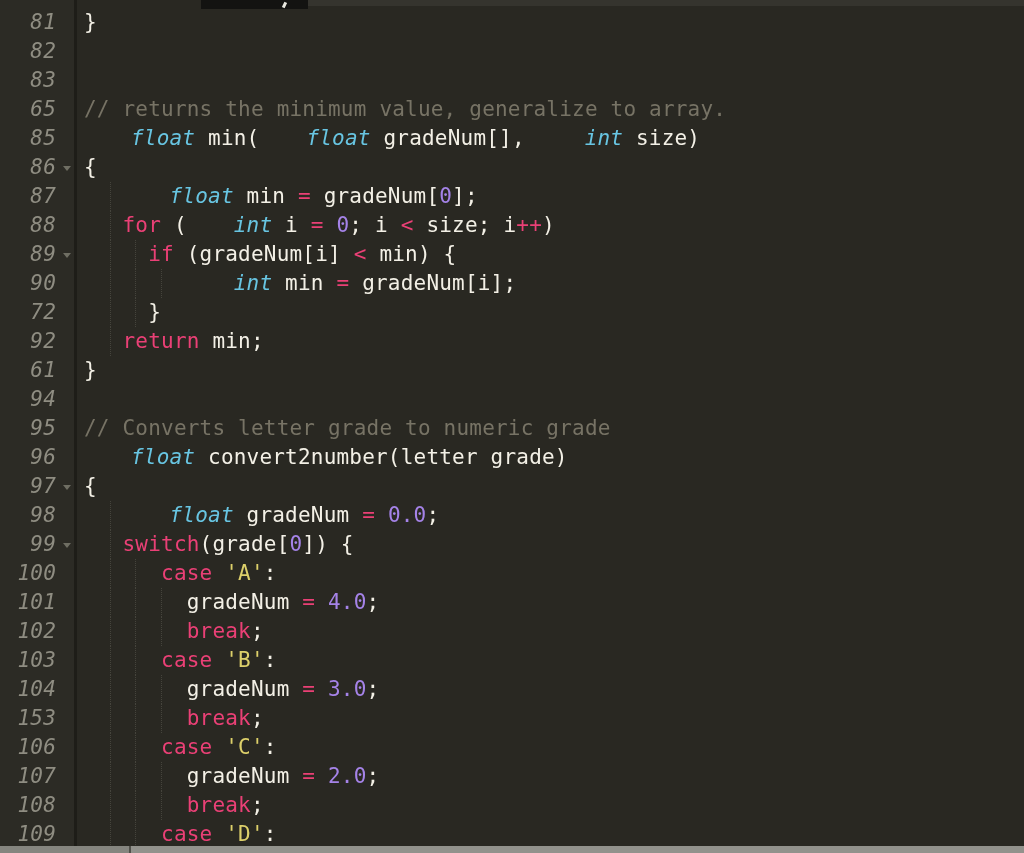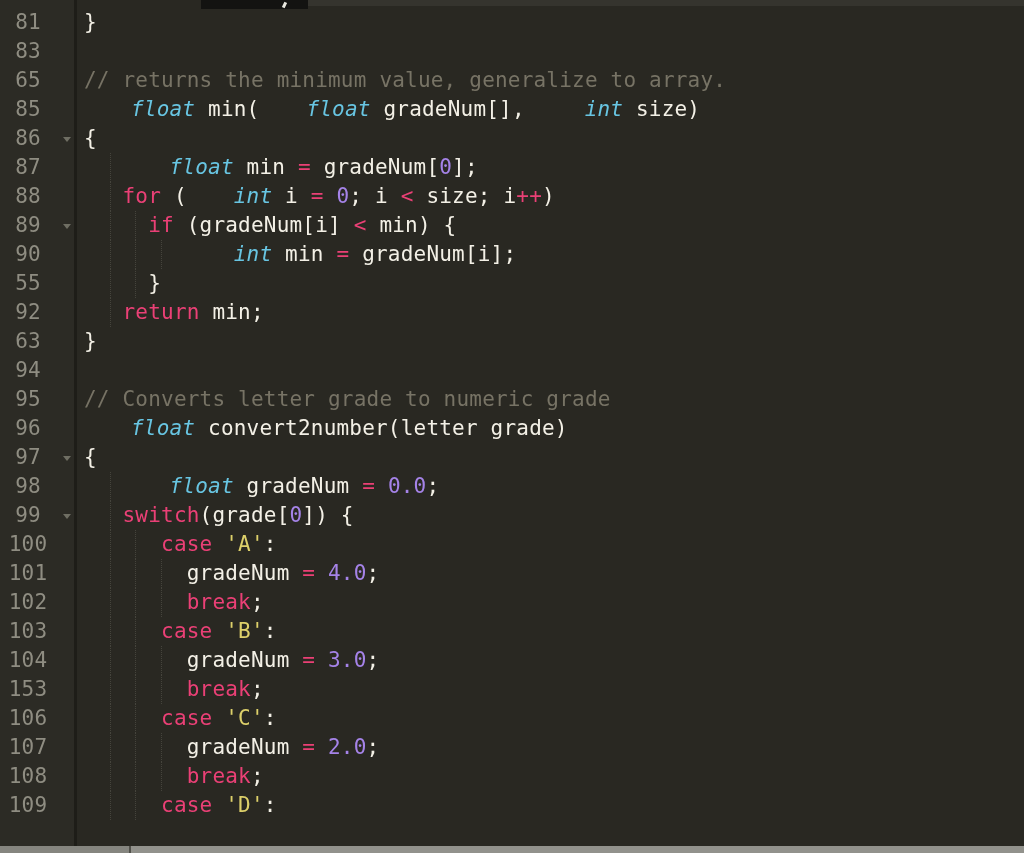--- a/index.html
+++ b/index.html
@@ -10,21 +10,21 @@
     background:var(--bg);
     font-family:"DejaVu Sans Mono", monospace;
     font-size:21px;
     letter-spacing:0.2px;
     cursor:text;
   }
   .gutter-band{position:absolute;left:0;top:0;width:74px;height:100%;background:var(--gutter_bg);}
   .divider{position:absolute;left:74px;top:0;width:3px;height:100%;background:var(--divider);}
   .lines{position:absolute;left:0;top:8px;width:100%;}
   .row{display:flex;height:29px;line-height:29px;white-space:pre;}
-  .gutter-num{flex:0 0 56px;width:56px;text-align:center;color:var(--line_num);}
+  .gutter-num{flex:0 0 56px;width:56px;text-align:right;color:var(--line_num);font-style:italic;}
   .foldzone{flex:0 0 28px;position:relative;}
   .fold-tri{
     position:absolute;left:7px;top:13px;width:0;height:0;
     border-left:4px solid transparent;border-right:4px solid transparent;
     border-top:5px solid var(--fold);
   }
   .code{flex:1;position:relative;color:var(--fg);}
   .guide{position:absolute;top:0;height:29px;width:0;border-left:1px dotted var(--guide);}
   .tokens{position:relative;}
   .tok-plain{color:var(--fg);}
@@ -42,31 +42,32 @@
 </style>
 </head>
 <body>
 
 <div class="editor">
   <div class="gutter-band"></div>
   <div class="divider"></div>
 
   <div class="lines">
       <div class="row"><div class="gutter-num">81</div><div class="foldzone"></div><div class="code"><span class="tokens"><span class="tok-plain">}</span></span></div></div>
+      <div class="row"><div class="gutter-num">82</div><div class="foldzone"></div><div class="code"><span class="tokens"></span></div></div>
       <div class="row"><div class="gutter-num">83</div><div class="foldzone"></div><div class="code"><span class="tokens"></span></div></div>
       <div class="row"><div class="gutter-num">65</div><div class="foldzone"></div><div class="code"><span class="tokens"><span class="tok-comment">// returns the minimum value, generalize to array.</span></span></div></div>
       <div class="row"><div class="gutter-num">85</div><div class="foldzone"></div><div class="code"><span class="tokens"><span class="tok-type">float</span><span class="tok-plain"> min(</span><span class="tok-type">float</span><span class="tok-plain"> gradeNum[], </span><span class="tok-type">int</span><span class="tok-plain"> size)</span></span></div></div>
       <div class="row"><div class="gutter-num">86</div><div class="foldzone"><span class="fold-tri"></span></div><div class="code"><span class="tokens"><span class="tok-plain">{</span></span></div></div>
       <div class="row"><div class="gutter-num">87</div><div class="foldzone"></div><div class="code"><span class="guide" style="left: 25.68px;"></span><span class="tokens"><span class="tok-plain">   </span><span class="tok-type">float</span><span class="tok-plain"> min </span><span class="tok-kw">=</span><span class="tok-plain"> gradeNum[</span><span class="tok-num">0</span><span class="tok-plain">];</span></span></div></div>
       <div class="row"><div class="gutter-num">88</div><div class="foldzone"></div><div class="code"><span class="guide" style="left: 25.68px;"></span><span class="tokens"><span class="tok-plain">   </span><span class="tok-kw">for</span><span class="tok-plain"> (</span><span class="tok-type">int</span><span class="tok-plain"> i </span><span class="tok-kw">=</span><span class="tok-plain"> </span><span class="tok-num">0</span><span class="tok-plain">; i </span><span class="tok-kw">&lt;</span><span class="tok-plain"> size; i</span><span class="tok-kw">++</span><span class="tok-plain">)</span></span></div></div>
       <div class="row"><div class="gutter-num">89</div><div class="foldzone"><span class="fold-tri"></span></div><div class="code"><span class="guide" style="left: 25.68px;"></span><span class="guide" style="left: 51.36px;"></span><span class="tokens"><span class="tok-plain">     </span><span class="tok-kw">if</span><span class="tok-plain"> (gradeNum[i] </span><span class="tok-kw">&lt;</span><span class="tok-plain"> min) {</span></span></div></div>
       <div class="row"><div class="gutter-num">90</div><div class="foldzone"></div><div class="code"><span class="guide" style="left: 25.68px;"></span><span class="guide" style="left: 51.36px;"></span><span class="guide" style="left: 77.04px;"></span><span class="tokens"><span class="tok-plain">        </span><span class="tok-type">int</span><span class="tok-plain"> min </span><span class="tok-kw">=</span><span class="tok-plain"> gradeNum[i];</span></span></div></div>
-      <div class="row"><div class="gutter-num">55</div><div class="foldzone"></div><div class="code"><span class="guide" style="left: 25.68px;"></span><span class="guide" style="left: 51.36px;"></span><span class="tokens"><span class="tok-plain">     }</span></span></div></div>
+      <div class="row"><div class="gutter-num">72</div><div class="foldzone"></div><div class="code"><span class="guide" style="left: 25.68px;"></span><span class="guide" style="left: 51.36px;"></span><span class="tokens"><span class="tok-plain">     }</span></span></div></div>
       <div class="row"><div class="gutter-num">92</div><div class="foldzone"></div><div class="code"><span class="guide" style="left: 25.68px;"></span><span class="tokens"><span class="tok-plain">   </span><span class="tok-kw">return</span><span class="tok-plain"> min;</span></span></div></div>
-      <div class="row"><div class="gutter-num">63</div><div class="foldzone"></div><div class="code"><span class="tokens"><span class="tok-plain">}</span></span></div></div>
+      <div class="row"><div class="gutter-num">61</div><div class="foldzone"></div><div class="code"><span class="tokens"><span class="tok-plain">}</span></span></div></div>
       <div class="row"><div class="gutter-num">94</div><div class="foldzone"></div><div class="code"><span class="tokens"></span></div></div>
       <div class="row"><div class="gutter-num">95</div><div class="foldzone"></div><div class="code"><span class="tokens"><span class="tok-comment">// Converts letter grade to numeric grade</span></span></div></div>
       <div class="row"><div class="gutter-num">96</div><div class="foldzone"></div><div class="code"><span class="tokens"><span class="tok-type">float</span><span class="tok-plain"> convert2number(letter grade)</span></span></div></div>
       <div class="row"><div class="gutter-num">97</div><div class="foldzone"><span class="fold-tri"></span></div><div class="code"><span class="tokens"><span class="tok-plain">{</span></span></div></div>
       <div class="row"><div class="gutter-num">98</div><div class="foldzone"></div><div class="code"><span class="guide" style="left: 25.68px;"></span><span class="tokens"><span class="tok-plain">   </span><span class="tok-type">float</span><span class="tok-plain"> gradeNum </span><span class="tok-kw">=</span><span class="tok-plain"> </span><span class="tok-num">0.0</span><span class="tok-plain">;</span></span></div></div>
       <div class="row"><div class="gutter-num">99</div><div class="foldzone"><span class="fold-tri"></span></div><div class="code"><span class="guide" style="left: 25.68px;"></span><span class="tokens"><span class="tok-plain">   </span><span class="tok-kw">switch</span><span class="tok-plain">(grade[</span><span class="tok-num">0</span><span class="tok-plain">]) {</span></span></div></div>
       <div class="row"><div class="gutter-num">100</div><div class="foldzone"></div><div class="code"><span class="guide" style="left: 25.68px;"></span><span class="guide" style="left: 51.36px;"></span><span class="tokens"><span class="tok-plain">      </span><span class="tok-kw">case</span><span class="tok-plain"> </span><span class="tok-str">'A'</span><span class="tok-plain">:</span></span></div></div>
       <div class="row"><div class="gutter-num">101</div><div class="foldzone"></div><div class="code"><span class="guide" style="left: 25.68px;"></span><span class="guide" style="left: 51.36px;"></span><span class="guide" style="left: 77.04px;"></span><span class="tokens"><span class="tok-plain">        gradeNum </span><span class="tok-kw">=</span><span class="tok-plain"> </span><span class="tok-num">4.0</span><span class="tok-plain">;</span></span></div></div>
       <div class="row"><div class="gutter-num">102</div><div class="foldzone"></div><div class="code"><span class="guide" style="left: 25.68px;"></span><span class="guide" style="left: 51.36px;"></span><span class="guide" style="left: 77.04px;"></span><span class="tokens"><span class="tok-plain">        </span><span class="tok-kw">break</span><span class="tok-plain">;</span></span></div></div>
       <div class="row"><div class="gutter-num">103</div><div class="foldzone"></div><div class="code"><span class="guide" style="left: 25.68px;"></span><span class="guide" style="left: 51.36px;"></span><span class="tokens"><span class="tok-plain">      </span><span class="tok-kw">case</span><span class="tok-plain"> </span><span class="tok-str">'B'</span><span class="tok-plain">:</span></span></div></div>

